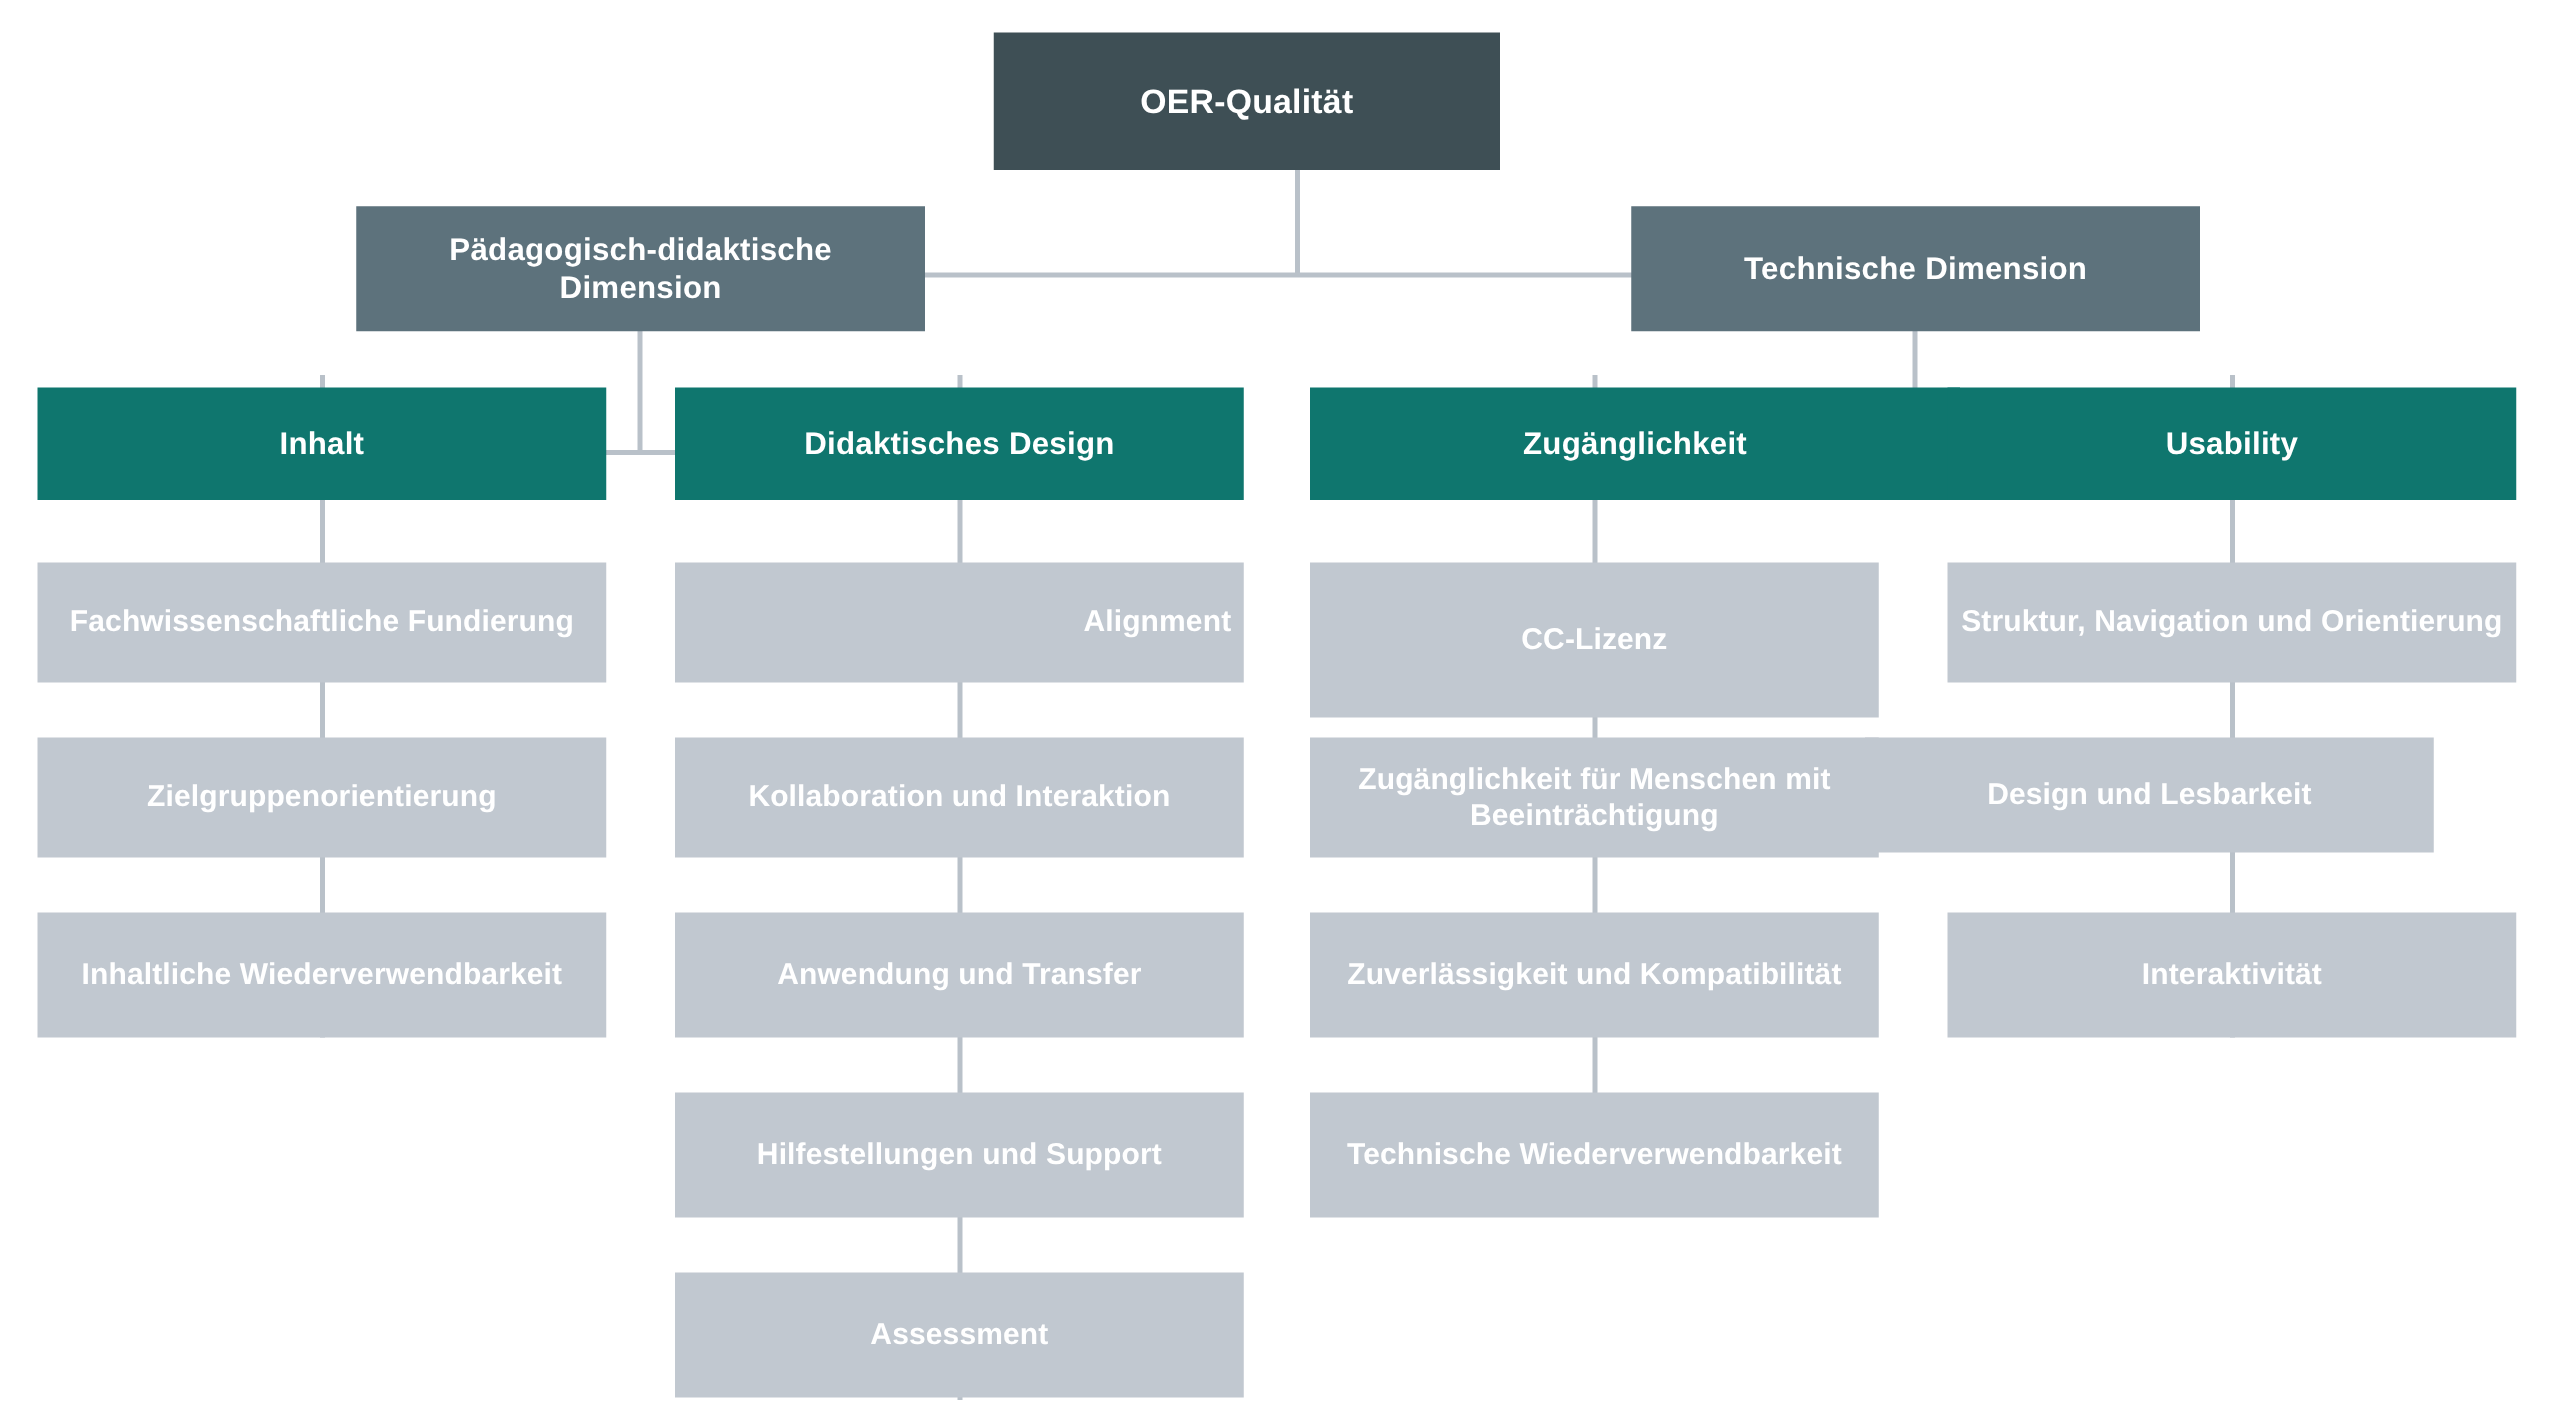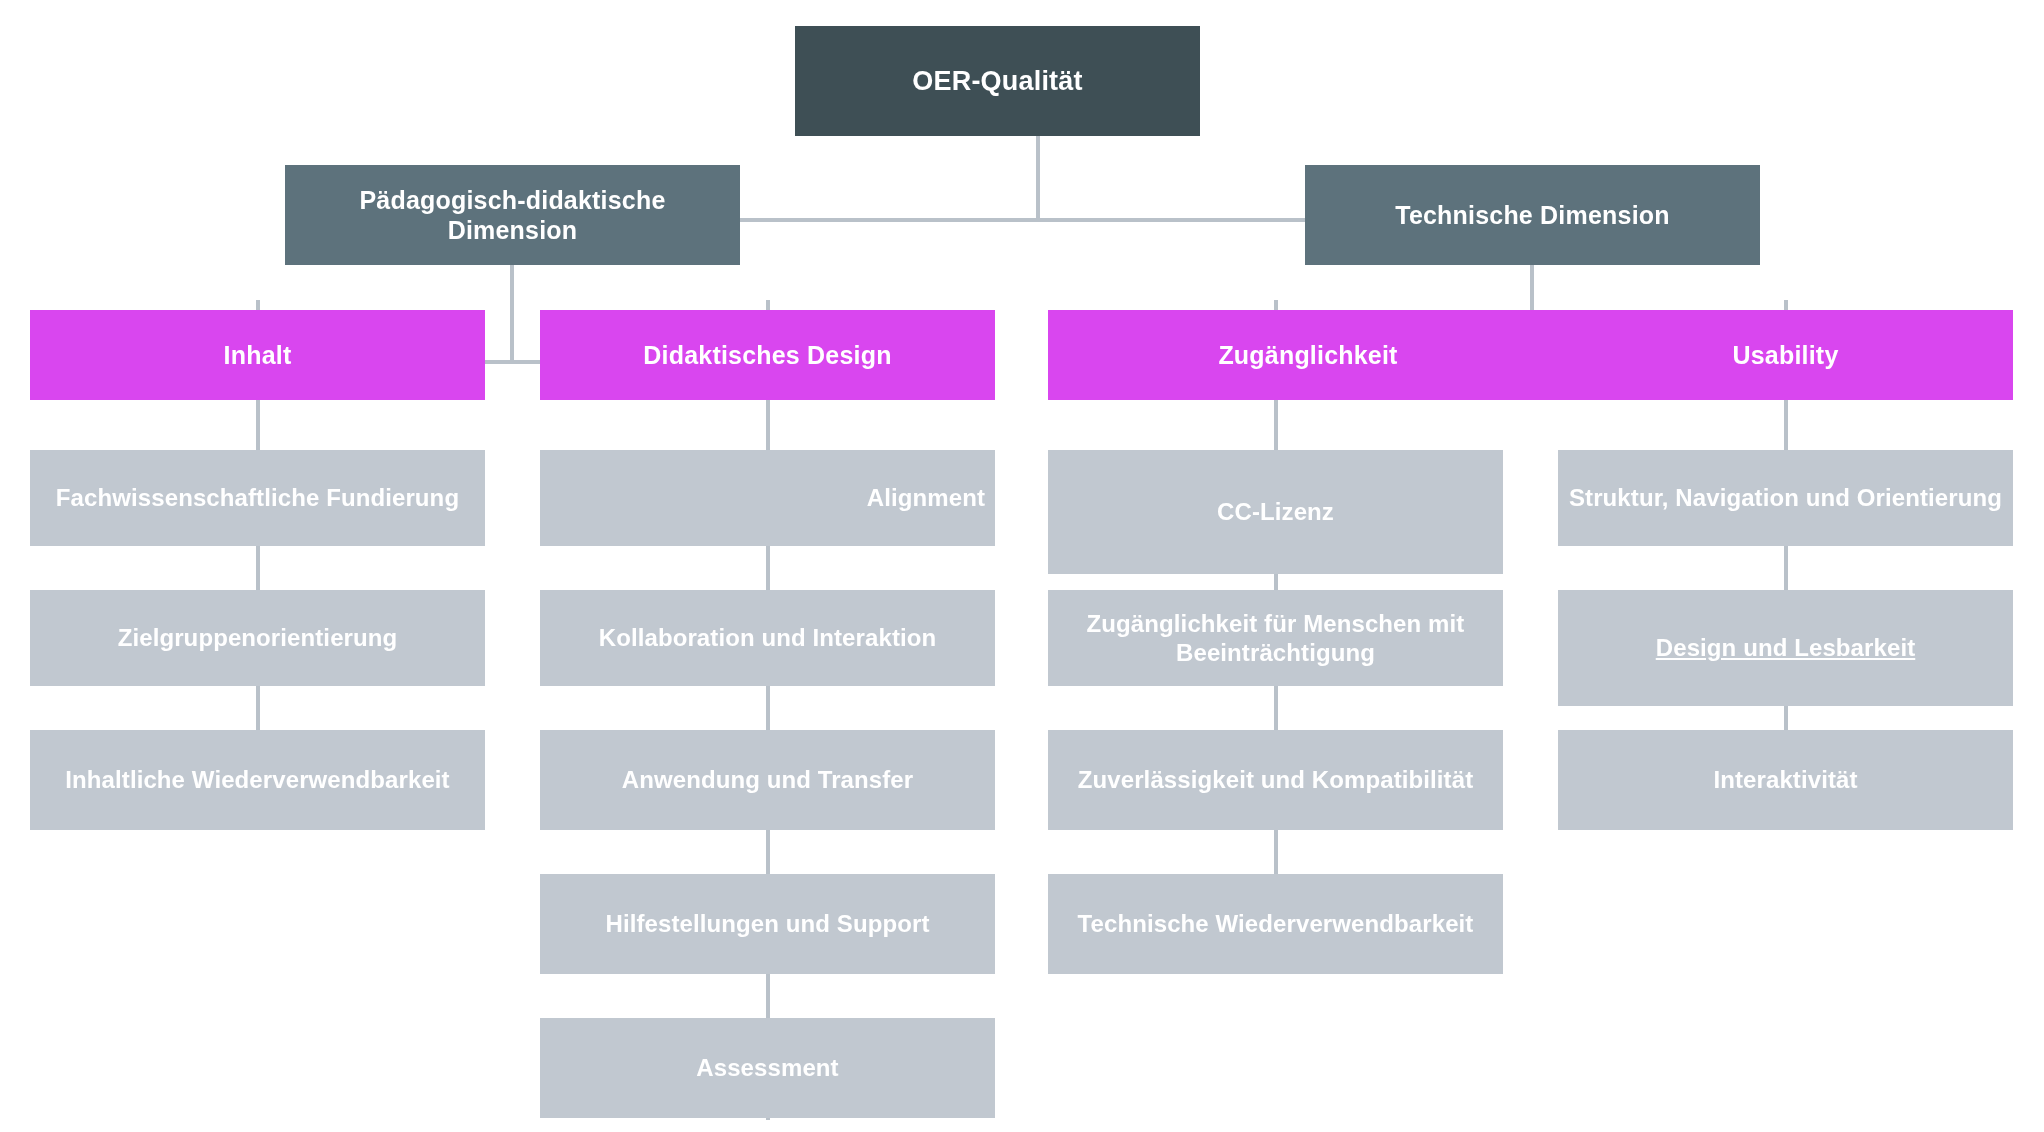--- a/index.html
+++ b/index.html
@@ -34,21 +34,21 @@
     background: #3e4f55;
     font-size: 27px;
     letter-spacing: 0.2px;
   }
   .lvl1 {
     background: #5d727c;
     font-size: 25px;
     letter-spacing: 0.2px;
   }
   .lvl2 {
-    background: #d946ef;
+    background: #0f766e;
     font-size: 25px;
     letter-spacing: 0.2px;
   }
   .lvl3 {
     background: #c1c8d0;
     font-size: 24px;
     letter-spacing: 0.1px;
   }
   .conn {
     position: absolute;
@@ -150,20 +150,20 @@
   <div class="node lvl3" style="left:1048px; top:730px; width:455px; height:100px;">
     <span>Zuverlässigkeit und Kompatibilität</span>
   </div>
   <div class="node lvl3" style="left:1048px; top:874px; width:455px; height:100px;">
     <span>Technische Wiederverwendbarkeit</span>
   </div>
 
   <div class="node lvl3" style="left:1558px; top:450px; width:455px; height:96px;">
     <span>Struktur, Navigation und Orientierung</span>
   </div>
-  <div class="node lvl3" style="left:1558px; top:590px; width:455px; height:116px;text-decoration:underline;">
+  <div class="node lvl3" style="left:1492px; top:590px; width:455px; height:92px;">
     <span>Design und Lesbarkeit</span>
   </div>
   <div class="node lvl3" style="left:1558px; top:730px; width:455px; height:100px;">
     <span>Interaktivität</span>
   </div>
 
 </div>
 
 </body></html>

